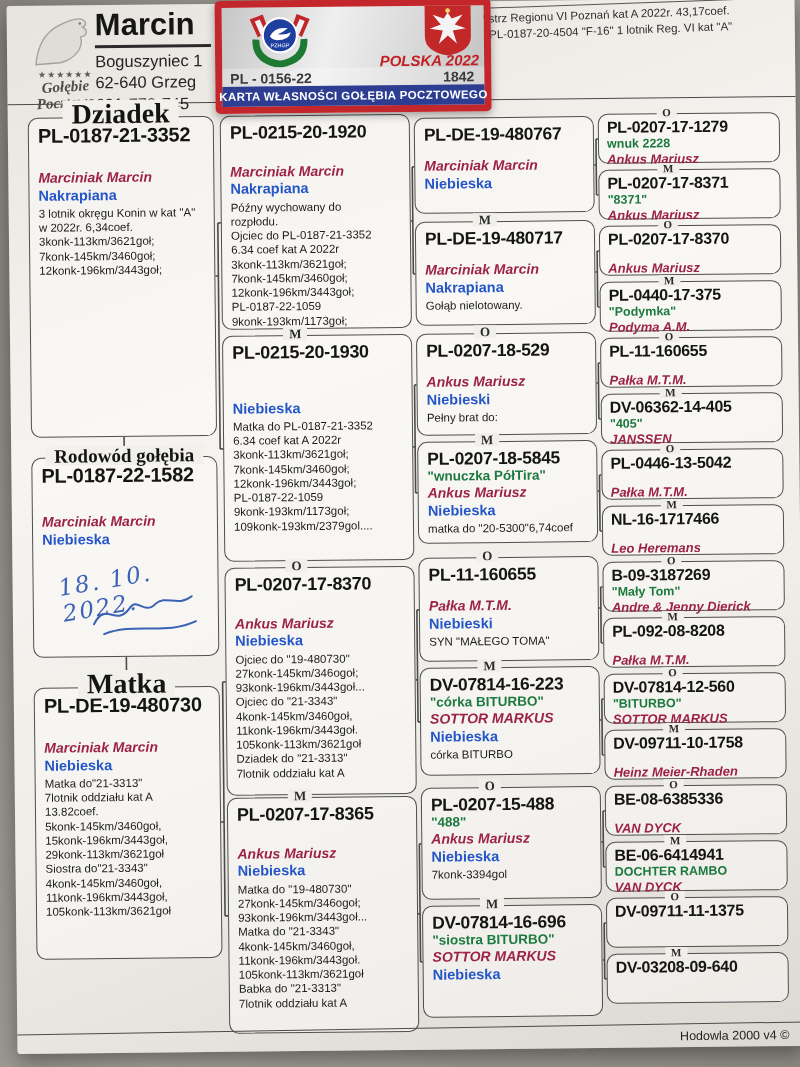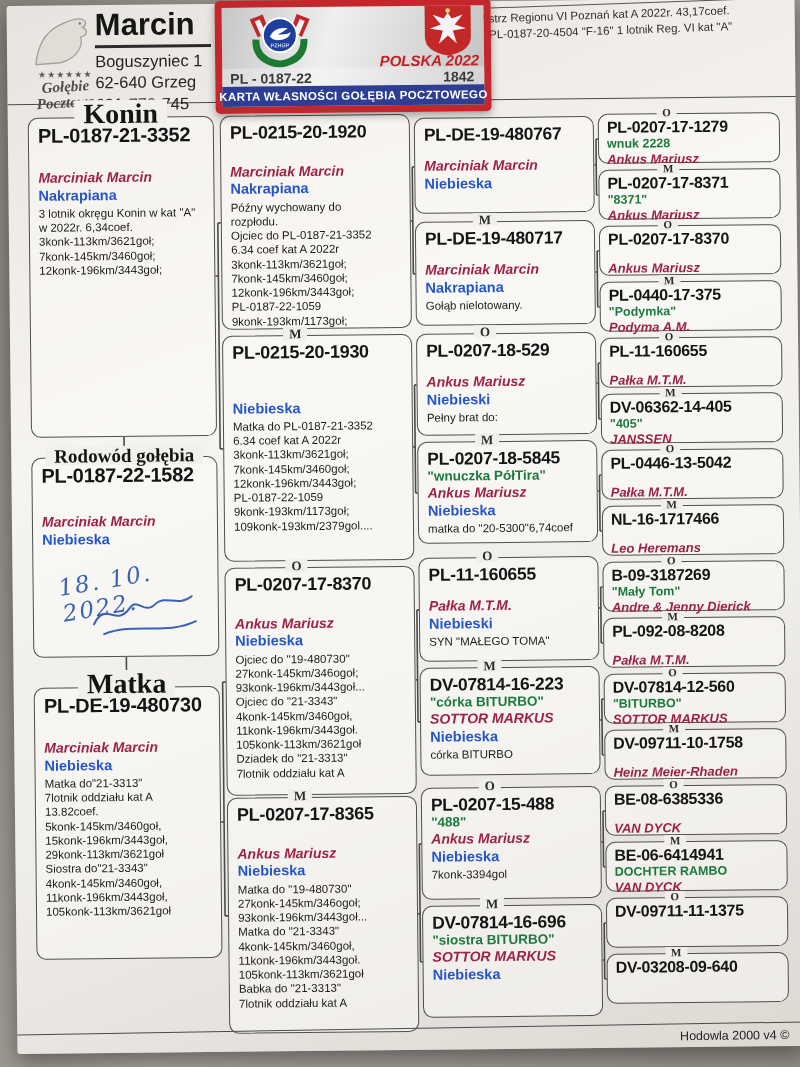--- a/index.html
+++ b/index.html
@@ -152,29 +152,29 @@
       <path d="M22,27 Q27,17 40,19 Q35,23 30,25 Q38,26 43,23 Q41,31 29,31 Q24,30 22,27 Z" fill="#fff"></path>
       <text x="32" y="38" text-anchor="middle" font-size="5.5" fill="#fff" font-family="Liberation Sans, sans-serif">PZHGP</text>
     </svg>
     <svg class="eagle" viewBox="0 0 48 52" width="48" height="52">
       <path d="M1,1 H47 V32 Q47,47 24,51 Q1,47 1,32 Z" fill="#c32828"></path>
       <circle cx="24" cy="6" r="2.4" fill="#f5d76e"></circle>
       <path d="M24,8 L28,14 L39,10 L31,20 L42,24 L29,26 L33,39 L24,31 L15,39 L19,26 L6,24 L17,20 L9,10 L20,14 Z" fill="#f4f4f4"></path>
     </svg>
     <div class="polska">POLSKA 2022</div>
     <div class="serialband">
-      <span>PL - 0187-22</span>
+      <span>PL - 0156-22</span>
       <span>1842</span>
     </div>
     <div class="blueband">KARTA WŁASNOŚCI GOŁĘBIA POCZTOWEGO</div>
   </div>
 
   <div class="col col1">
     <div class="pbox" id="box-father">
-      <span class="seclabel">Konin</span>
+      <span class="seclabel">Dziadek</span>
       <div class="ring">PL-0187-21-3352</div>
       <div class="owner">Marciniak Marcin</div>
       <div class="colorname">Nakrapiana</div>
       <div class="notes">3 lotnik okręgu Konin w kat "A"
 w 2022r. 6,34coef.
 3konk-113km/3621goł;
 7konk-145km/3460goł;
 12konk-196km/3443goł;</div>
     </div>
     <div class="pbox" id="box-subject">

